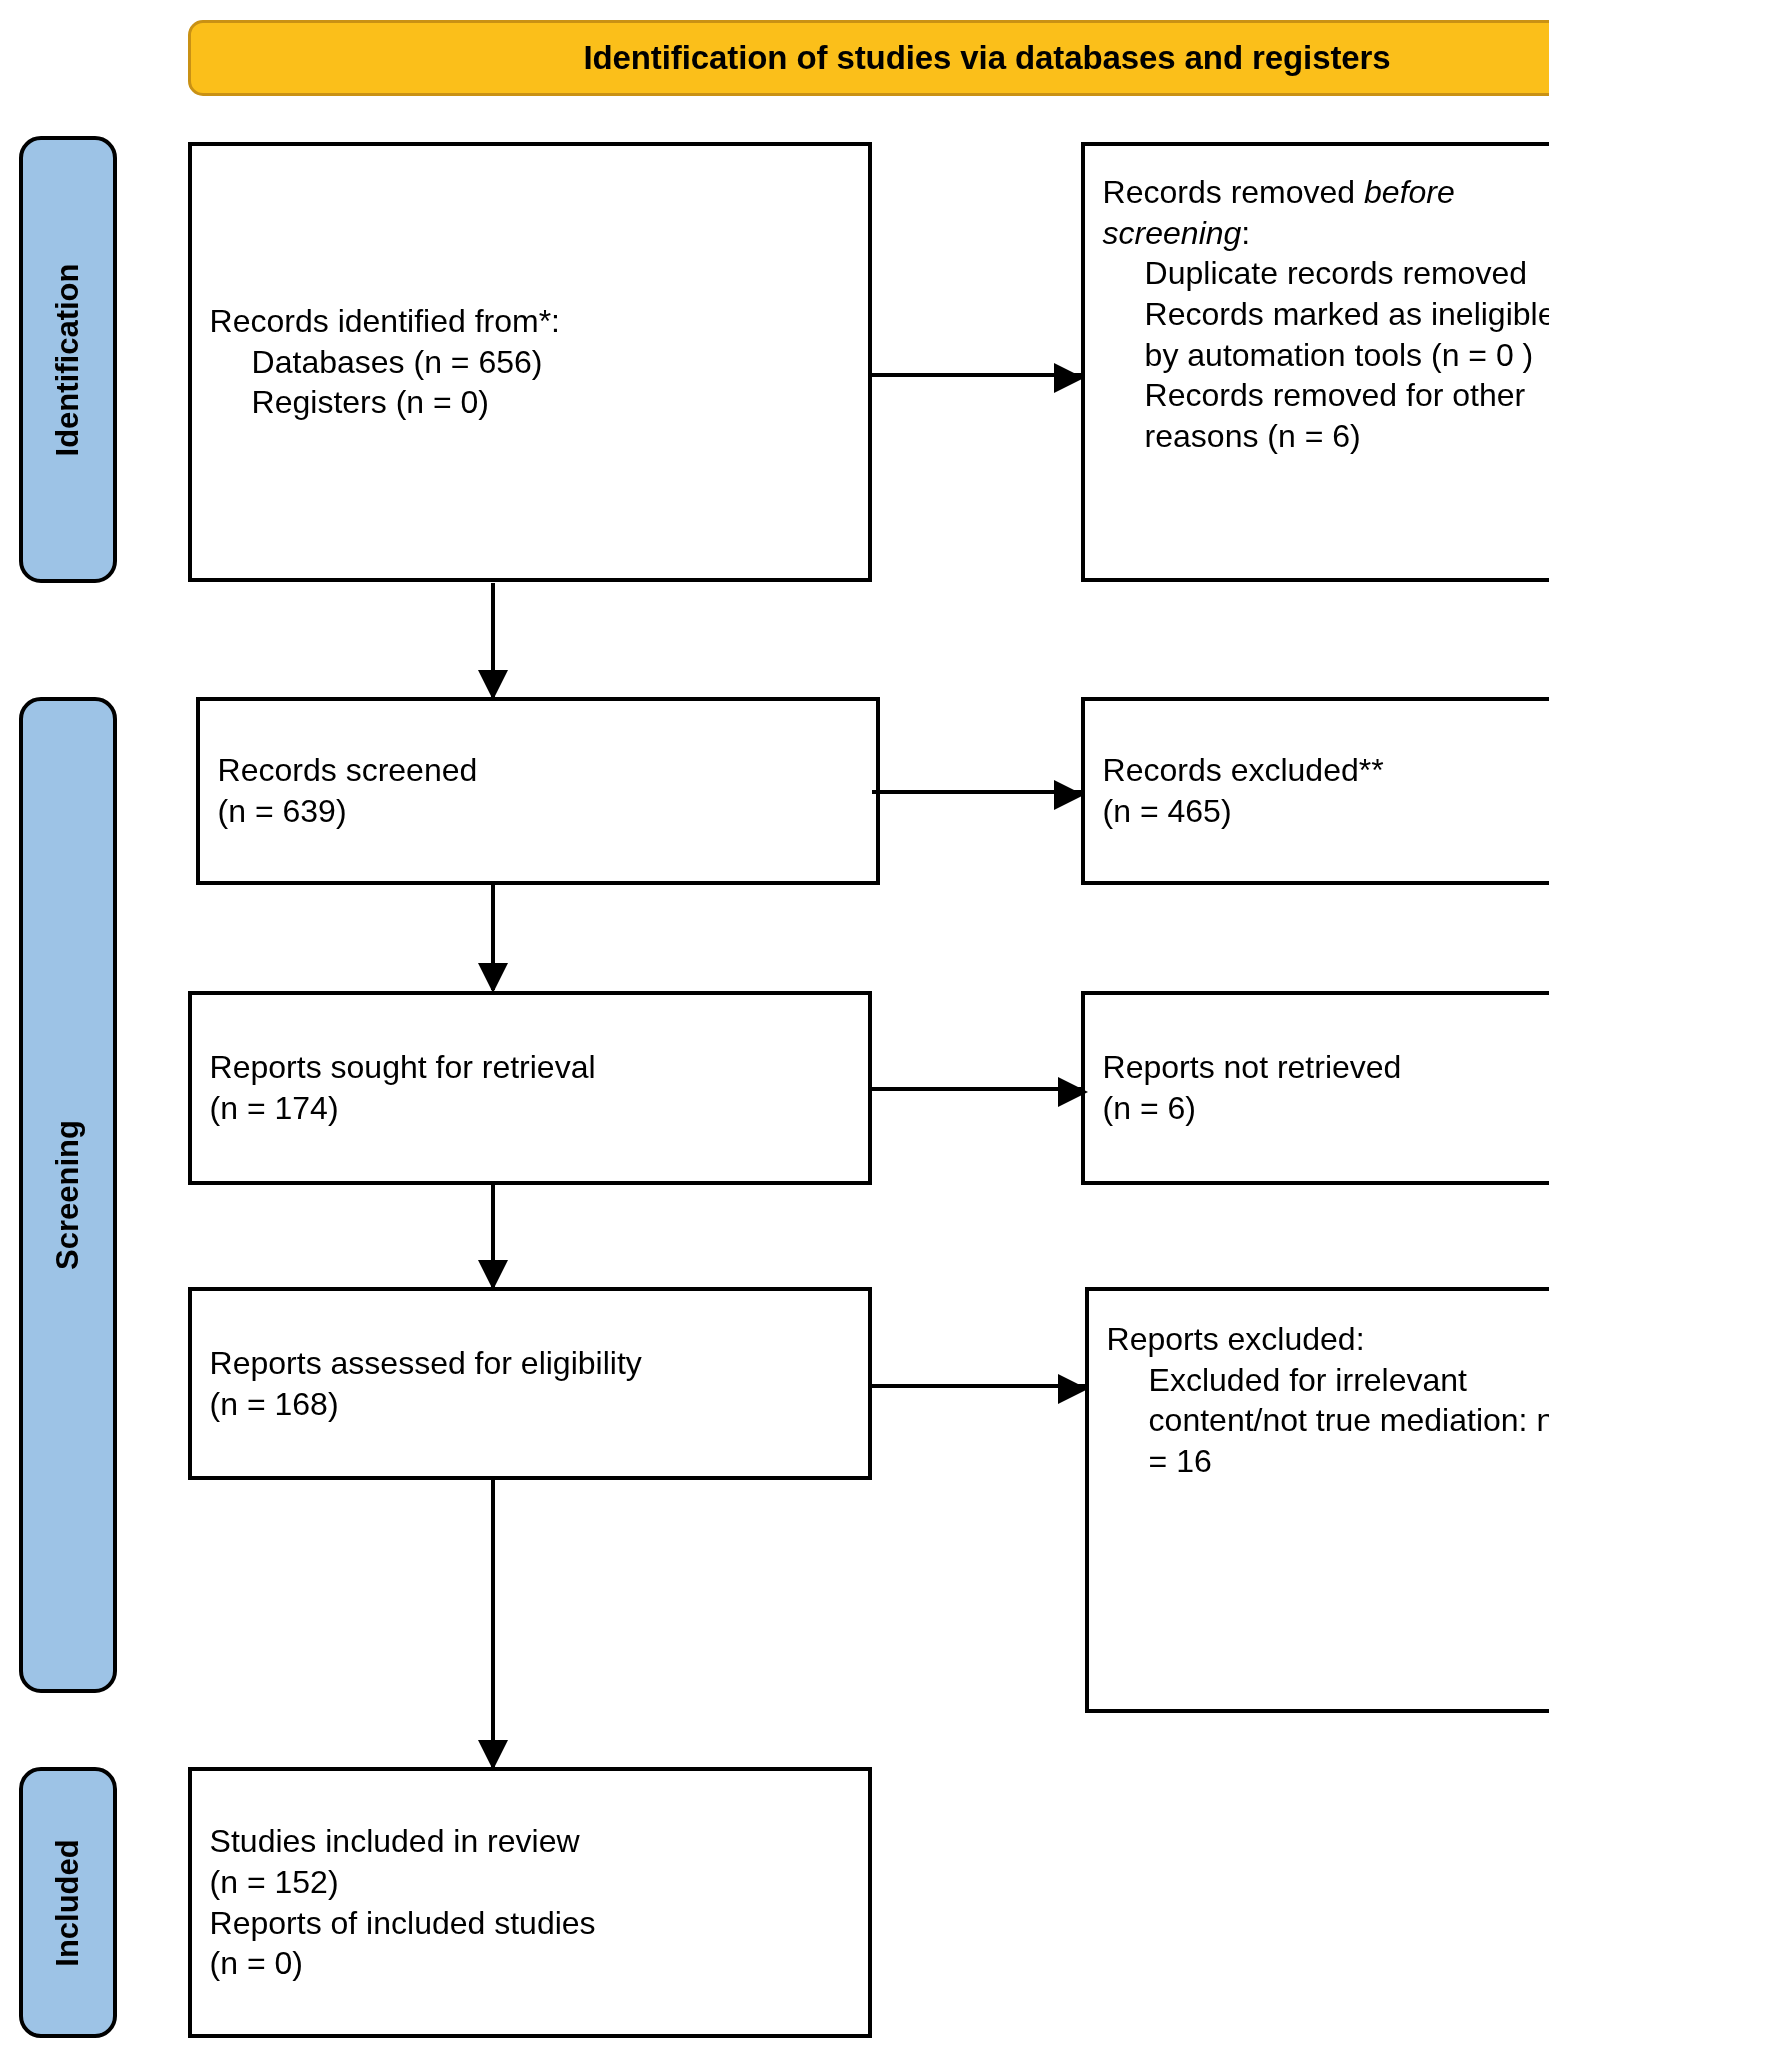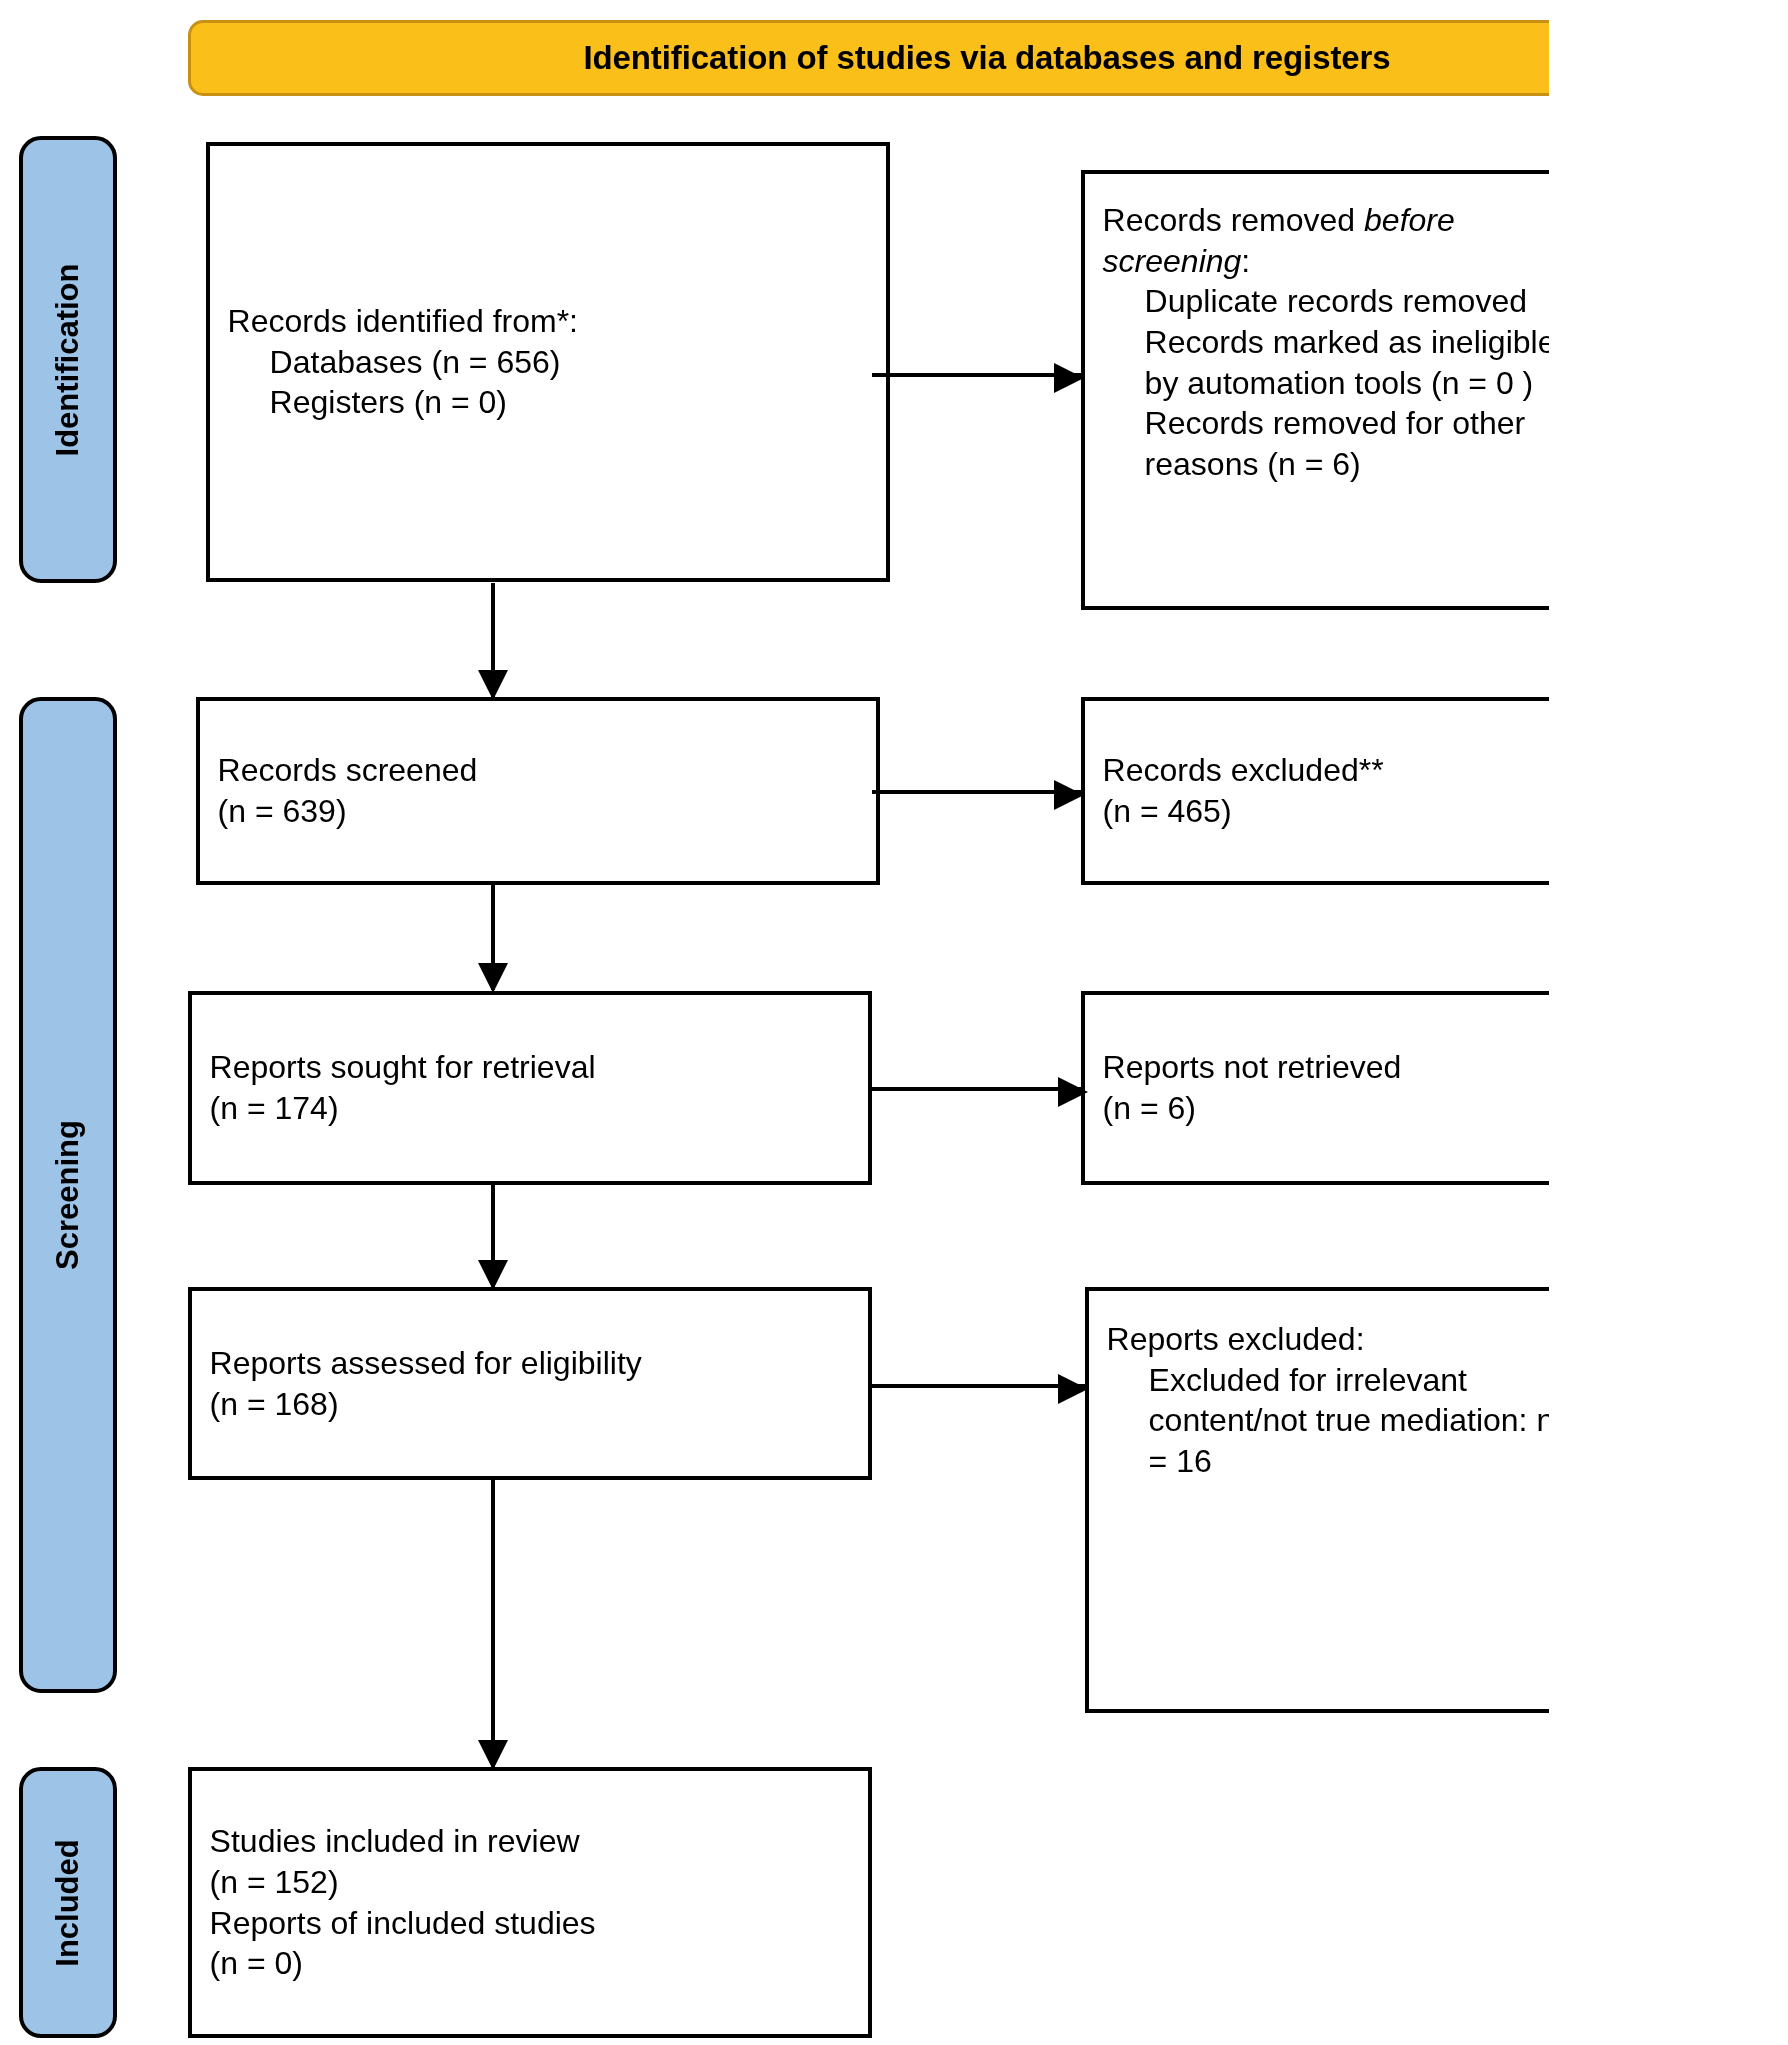--- a/index.html
+++ b/index.html
@@ -82,28 +82,28 @@
     color: #000000;
     padding: 0 17.6px;
     width: 100%;
     box-sizing: border-box;
   }
   .box .box-text .ln { display: block; white-space: pre-wrap; }
   .box .box-text .ind { padding-left: 42px; }
   .box .box-text em { font-style: italic; }
 
   
-  #box-identified  { left: 188px; top: 142px;  width: 684px; height: 440px; margin-left: 18px; }
+  #box-identified  { left: 188px; top: 142px;  width: 684px; height: 440px; }
   #box-screened    { left: 188px; top: 697px; width: 684px; height: 188px; margin-left: 8px; }
   #box-sought      { left: 188px; top: 991px; width: 684px; height: 194px; }
   #box-assessed    { left: 188px; top: 1287px; width: 684px; height: 193px; }
   #box-included    { left: 188px; top: 1767px; width: 684px; height: 271px; }
 
   
-  #box-removed          { left: 1081px; top: 142px;  width: 704px; height: 440px; margin-top: 28px; }
+  #box-removed          { left: 1081px; top: 142px;  width: 704px; height: 440px; }
   #box-excluded-records { left: 1081px; top: 697px; width: 704px; height: 188px; }
   #box-not-retrieved    { left: 1081px; top: 991px; width: 704px; height: 194px; }
   #box-reports-excluded { left: 1085px; top: 1287px; width: 700px; height: 426px; }
 
   
   #box-removed .box-text,
   #box-reports-excluded .box-text { align-self: flex-start; }
   #box-removed { align-items: flex-start; padding-top: 26px; }
   #box-reports-excluded { align-items: flex-start; padding-top: 28px; }
 

